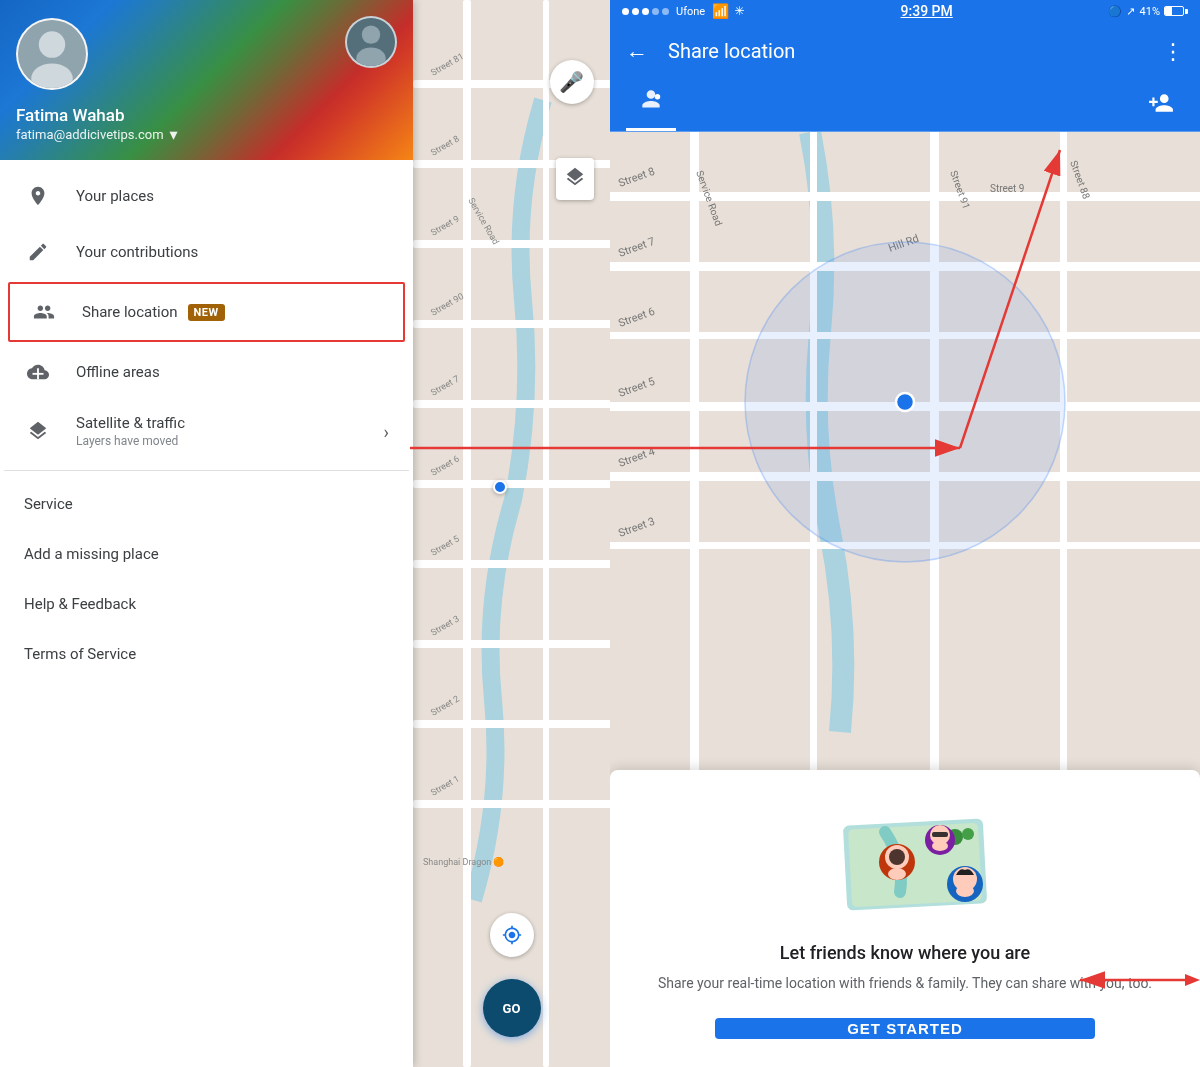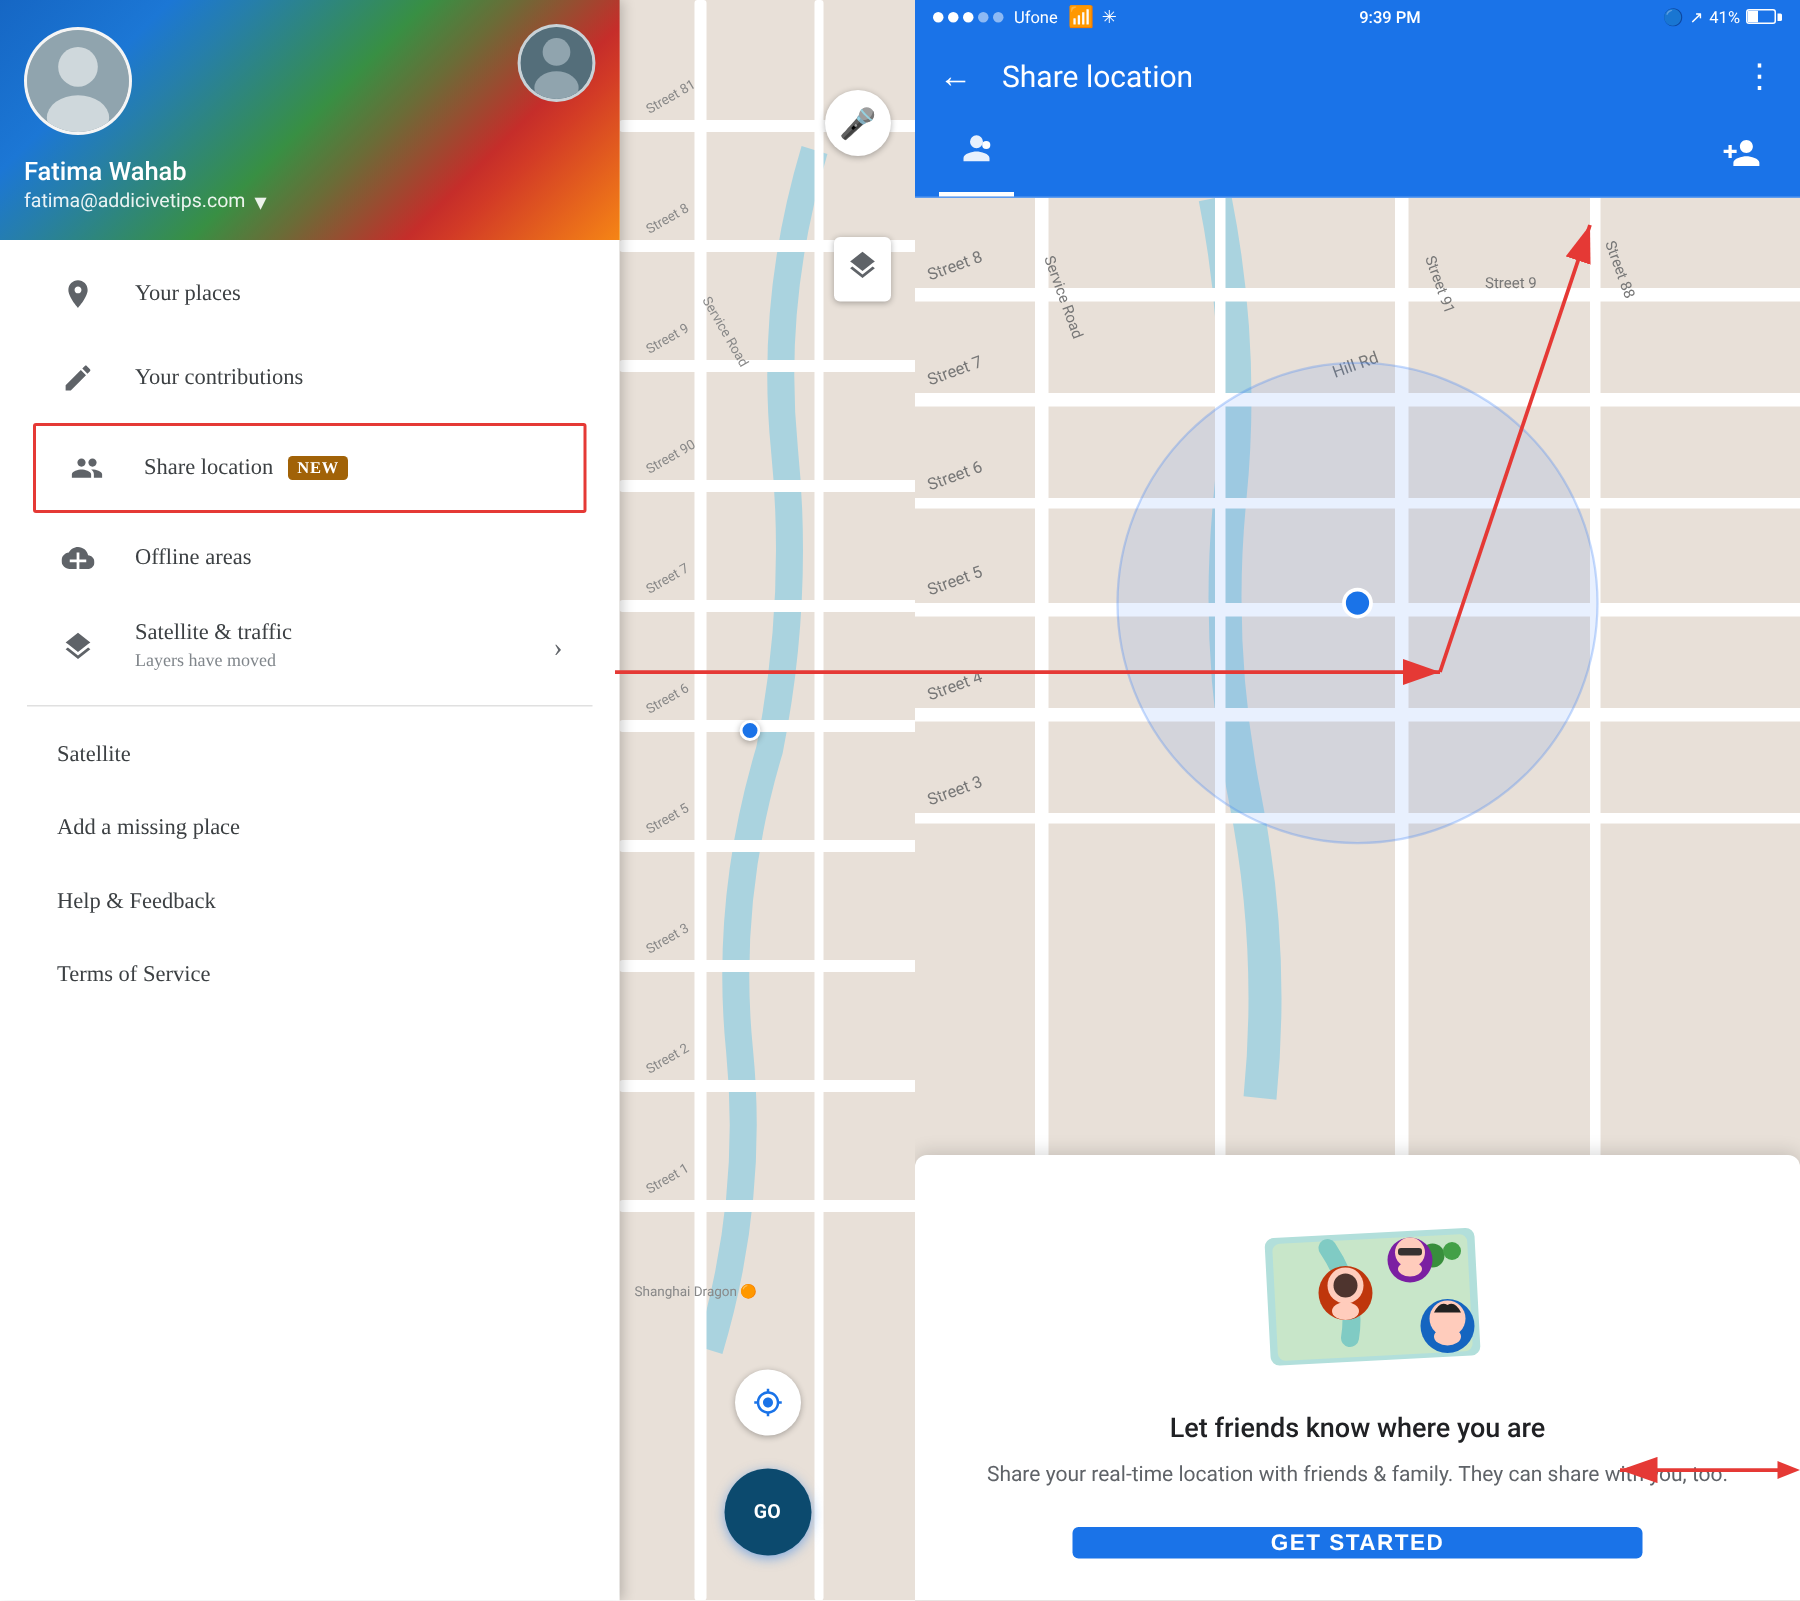--- a/index.html
+++ b/index.html
@@ -104,22 +104,21 @@
     }
 
     .dropdown-arrow {
       color: rgba(255,255,255,0.9);
       font-size: 16px;
     }
 
     .sidebar-menu {
       flex: 1;
       overflow-y: auto;
-      padding: 8px 18px;
-      font-family: Liberation Serif, serif;
+      padding: 8px 4px;
     }
 
     .menu-item {
       display: flex;
       align-items: center;
       padding: 14px 20px;
       cursor: pointer;
       position: relative;
     }
 
@@ -242,22 +241,23 @@
     .status-right {
       display: flex;
       align-items: center;
       gap: 4px;
       color: #fff;
       font-size: 11px;
     }
 
     .status-center {
       color: #fff;
-      font-size: 11px;
+      font-size: 14px;
       font-weight: 500;
+      text-decoration: underline;
     }
 
     .phone-top-bar {
       background: #1a73e8;
       height: 58px;
       display: flex;
       align-items: center;
       padding: 0 16px;
     }
 
@@ -568,21 +568,21 @@
       <div class="menu-item-sub">
         <span class="menu-label">Satellite &amp; traffic</span>
         <span class="menu-sub-text">Layers have moved</span>
       </div>
       <span class="menu-chevron">›</span>
     </div>
 
     <div class="menu-divider"></div>
 
     <div class="menu-item-plain">
-      <span>Satellite</span>
+      <span>Service</span>
     </div>
 
     <div class="menu-item-plain">
       <span>Add a missing place</span>
     </div>
 
     <div class="menu-item-plain">
       <span>Help &amp; Feedback</span>
     </div>
 

